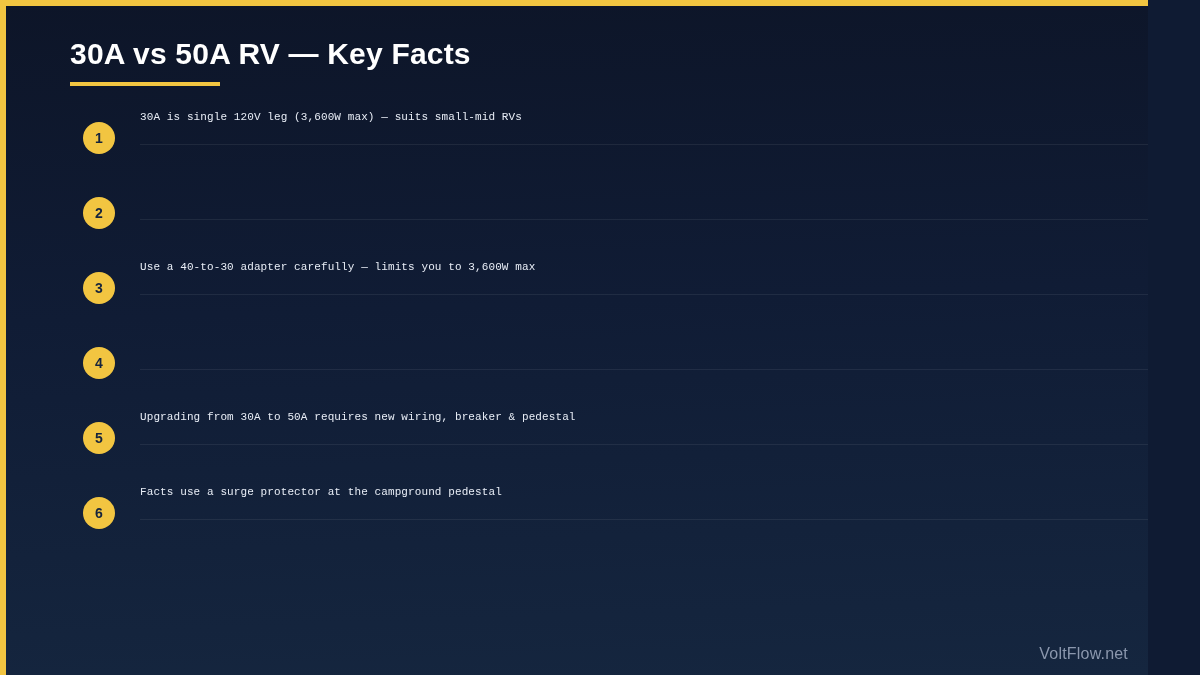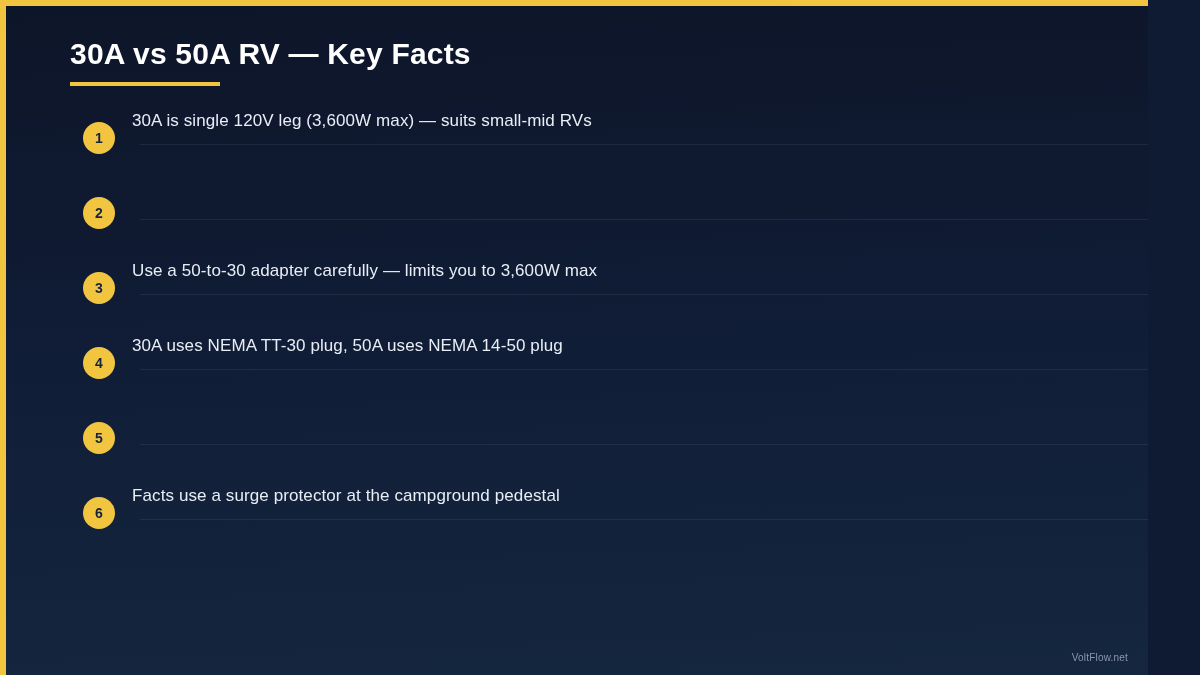--- a/index.html
+++ b/index.html
@@ -80,40 +80,41 @@
     color: #15243d;
     font-size: 14px;
     font-weight: bold;
     display: flex;
     align-items: center;
     justify-content: center;
     line-height: 1;
   }
   .fact-text {
     position: absolute;
-    left: 62px;
+    left: 70px;
     top: 8px;
-    font-size: 17px;
+    font-size: 11px;
     color: #e8edf6;
     letter-spacing: 0.1px;
     white-space: nowrap;
+    font-family: Liberation Mono, monospace;
   }
   .fact-rule {
     position: absolute;
     left: 70px;
     right: 0;
     top: 41px;
     height: 1px;
     background: rgba(255, 255, 255, 0.07);
   }
   .watermark {
     position: absolute;
     right: 20px;
     bottom: 12px;
-    font-size: 10px;
+    font-size: 16px;
     color: #8b97ad;
     letter-spacing: 0.2px;
   }
 </style>
 </head>
 <body>
 
 <div class="slide">
 
   <div class="top-accent"></div>
@@ -132,32 +133,32 @@
       <div class="fact-rule"></div>
     </div>
 
     <div class="fact-row">
       <div class="badge">2</div>
       <div class="fact-rule"></div>
     </div>
 
     <div class="fact-row">
       <div class="badge">3</div>
-      <div class="fact-text">Use a 50-to-30 adapter carefully — limits you to 3,600W max</div>
+      <div class="fact-text">Use a 40-to-30 adapter carefully — limits you to 3,600W max</div>
       <div class="fact-rule"></div>
     </div>
 
     <div class="fact-row">
       <div class="badge">4</div>
-      <div class="fact-text">30A uses NEMA TT-30 plug, 50A uses NEMA 14-50 plug</div>
       <div class="fact-rule"></div>
     </div>
 
     <div class="fact-row">
       <div class="badge">5</div>
+      <div class="fact-text">Upgrading from 30A to 50A requires new wiring, breaker &amp; pedestal</div>
       <div class="fact-rule"></div>
     </div>
 
     <div class="fact-row">
       <div class="badge">6</div>
       <div class="fact-text">Facts use a surge protector at the campground pedestal</div>
       <div class="fact-rule"></div>
     </div>
 
   </div>

